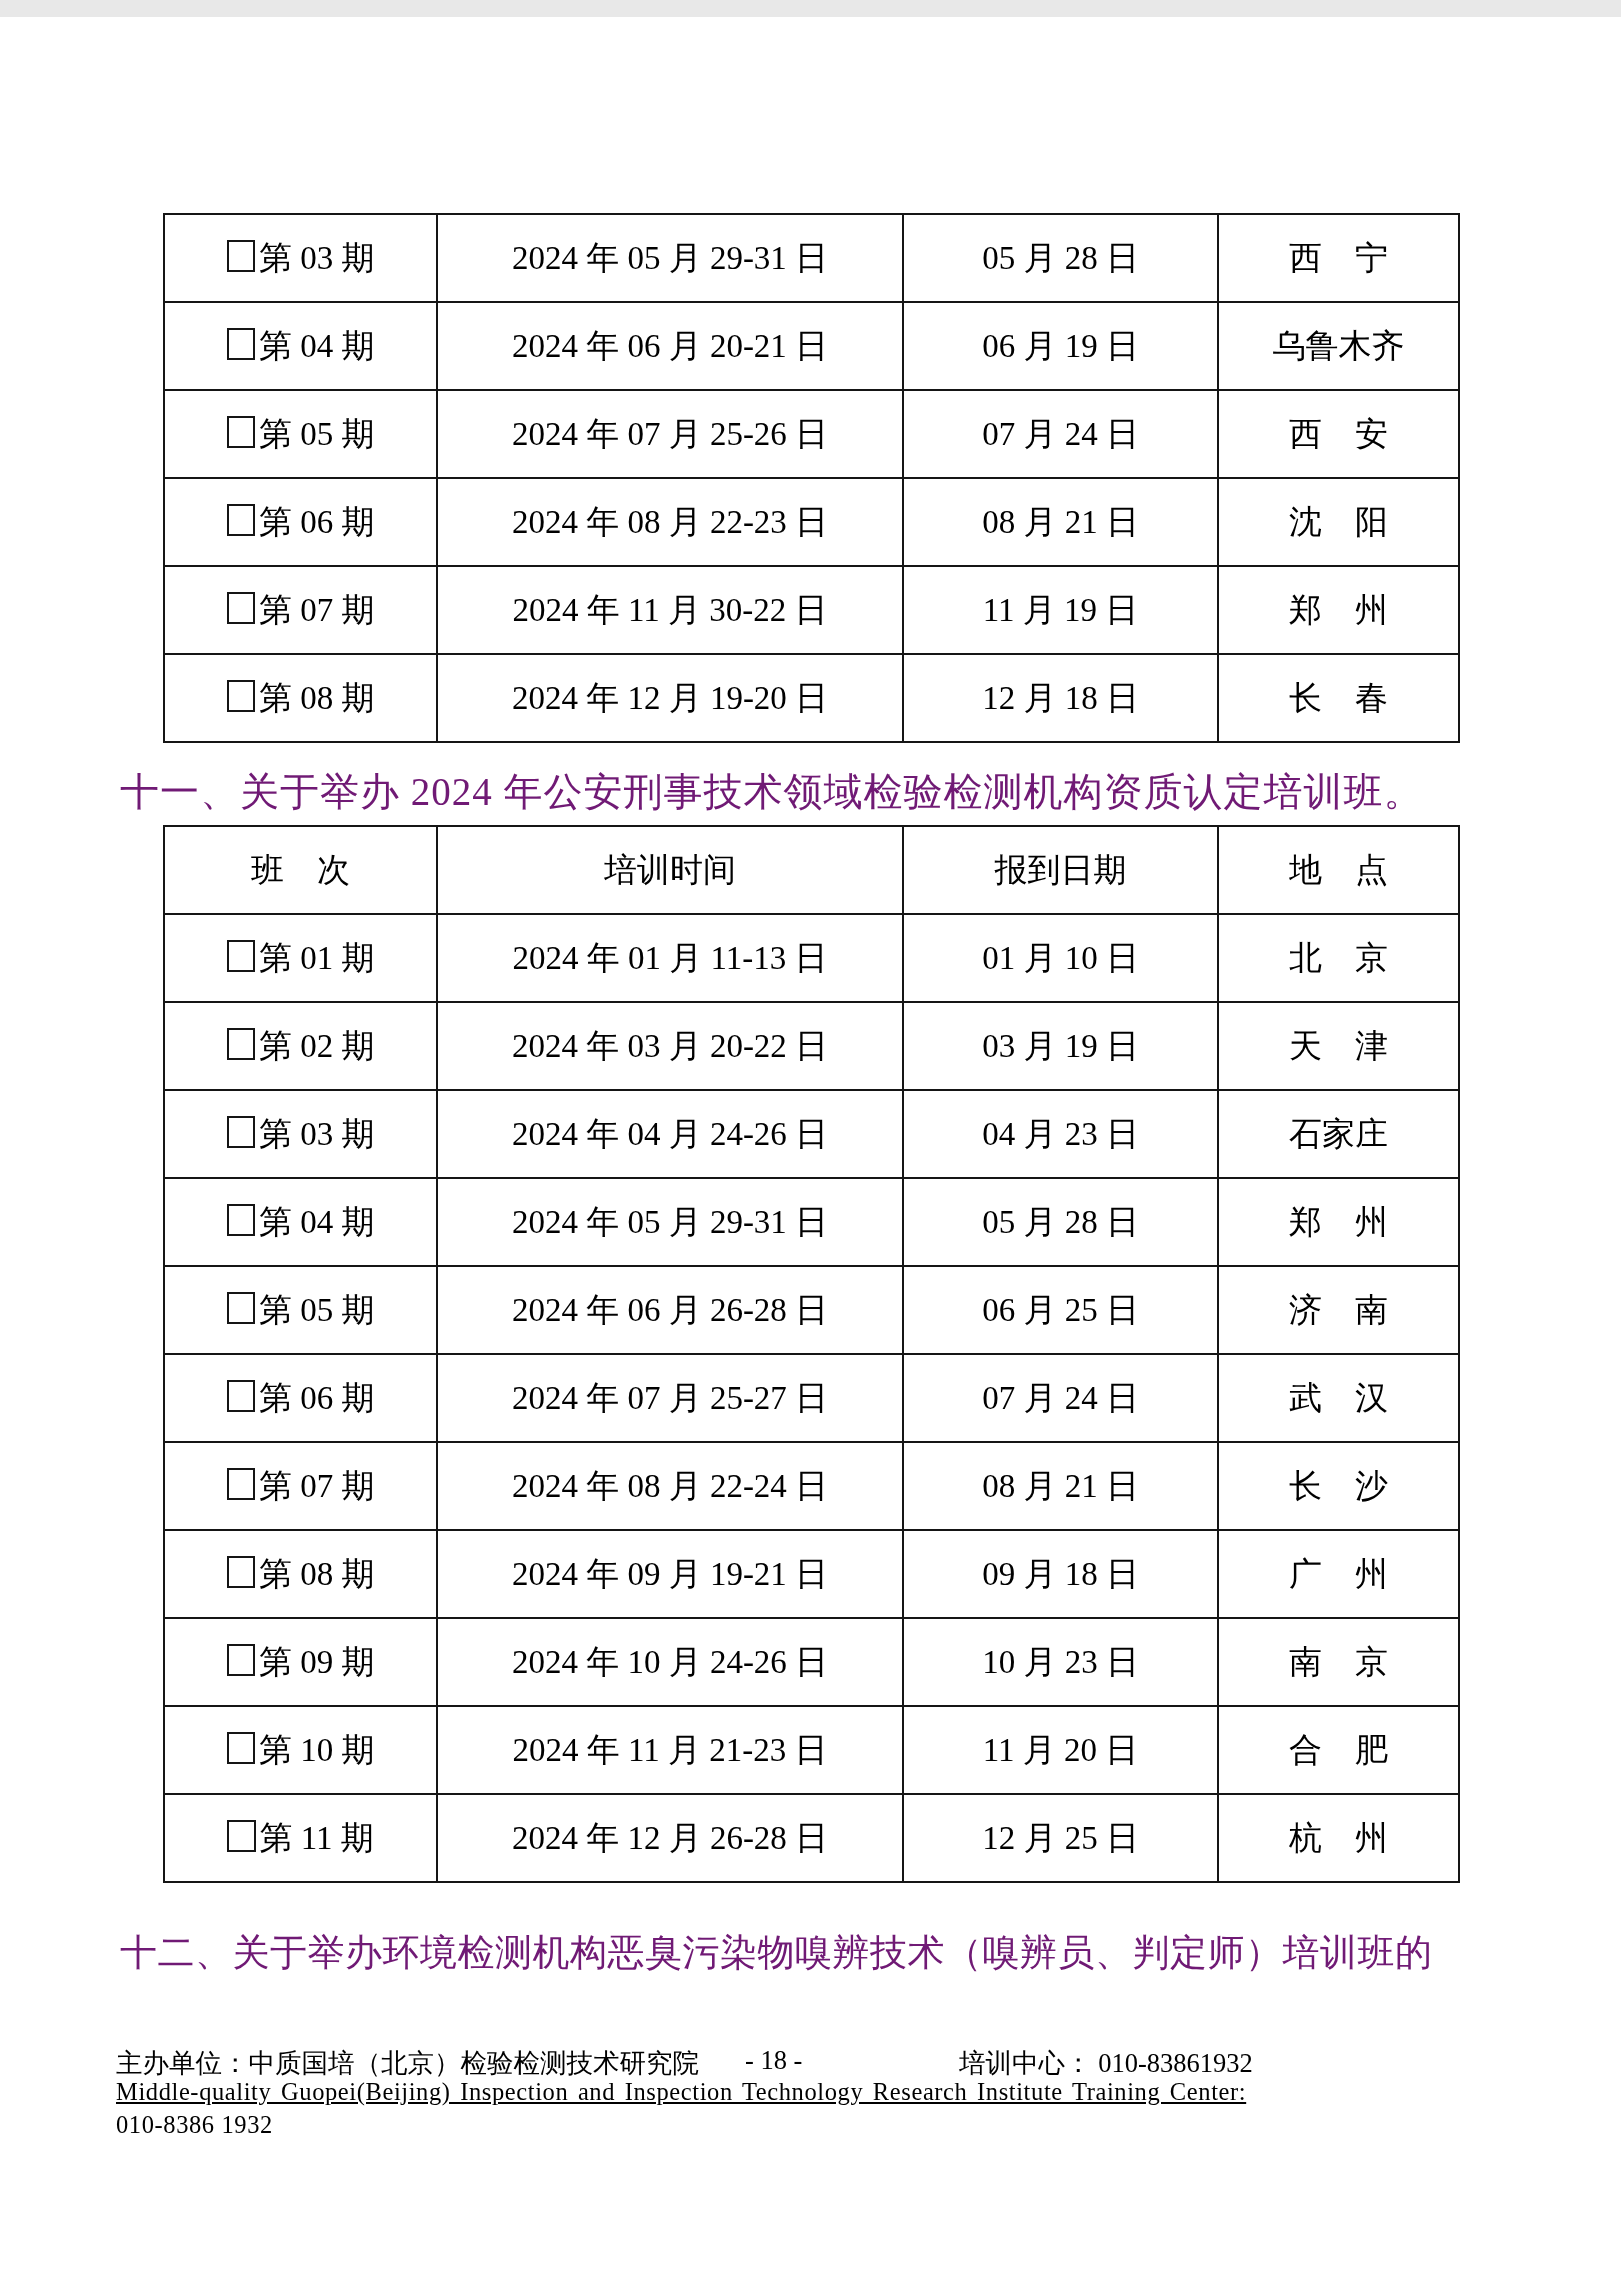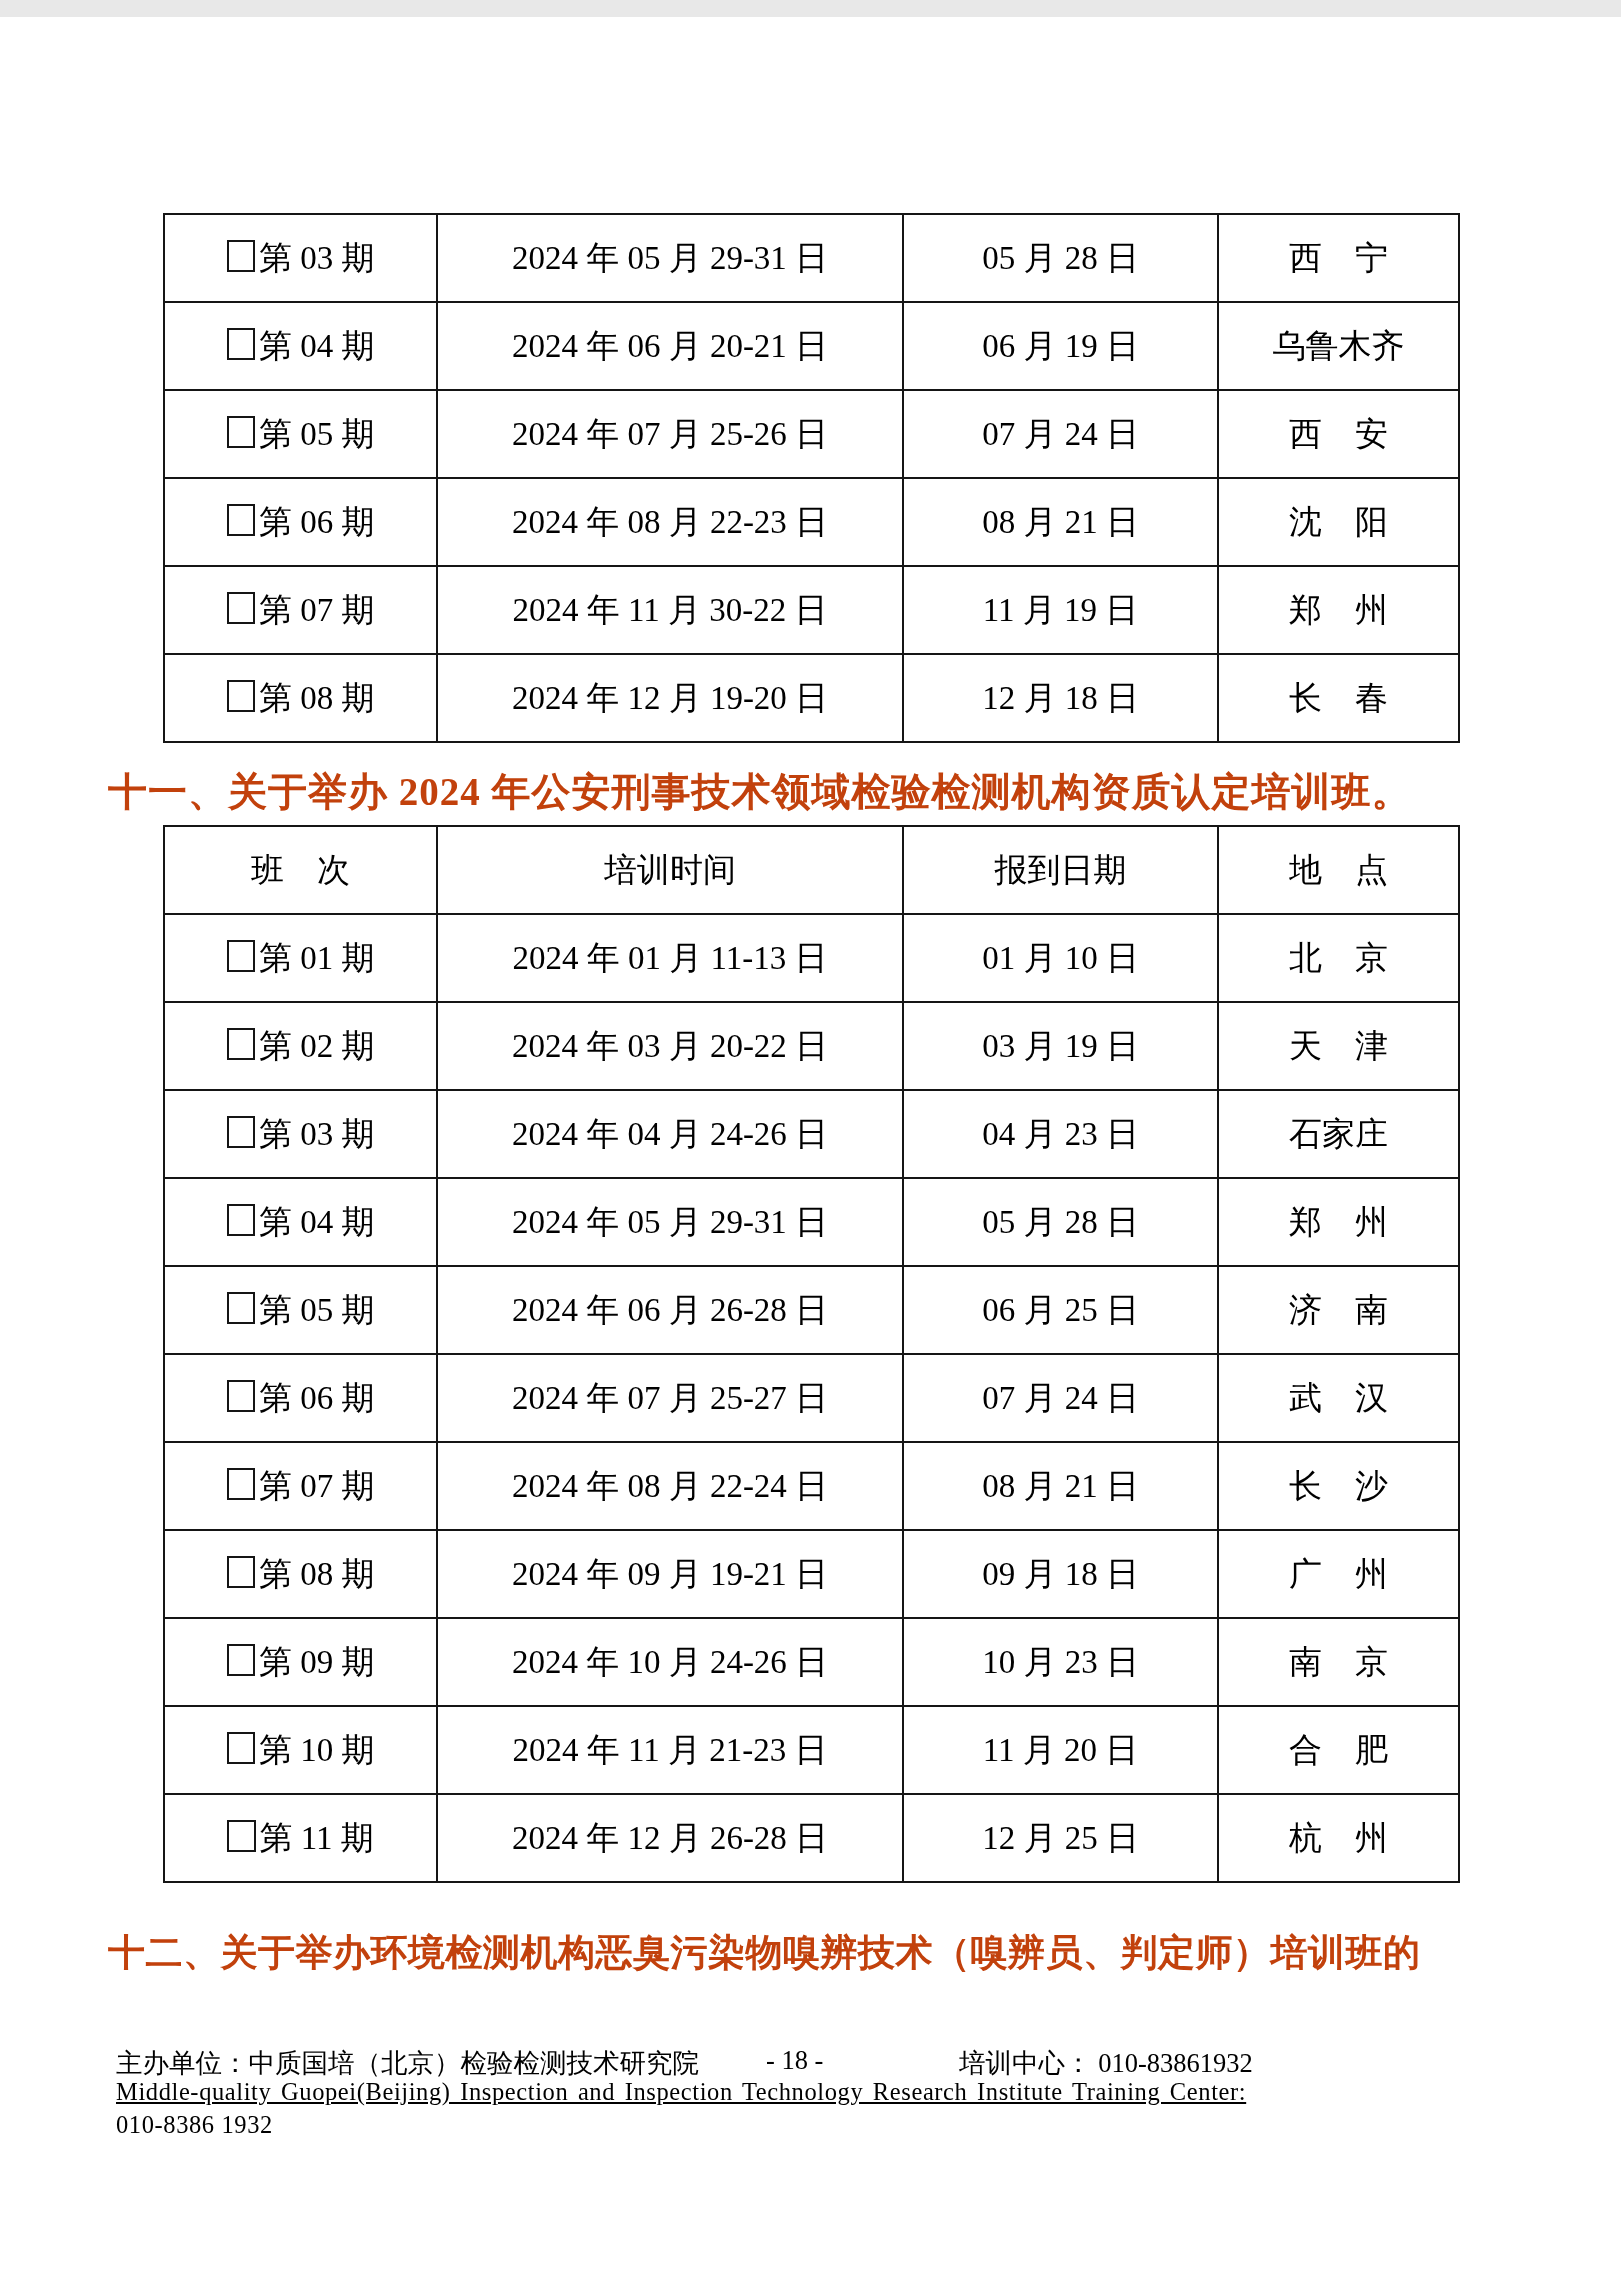--- a/index.html
+++ b/index.html
@@ -34,31 +34,31 @@
   .checkbox {
     display:inline-block;
     width:24.5px; height:28px;
     border:2px solid #151515;
     margin-right:3.9px;
     vertical-align:-3.9px;
     background:#fff;
   }
   .heading {
     position:absolute;
-    left:108px;
+    left:120px;
     width:1411px;
-    font-weight:bold;
-    color:#c2410c;
+    font-weight:normal;
+    color:#701a75;
     white-space:nowrap;
   }
   #heading-11 { top:748px;  font-size:39px; letter-spacing:1px; }
   #heading-12 { top:1911px; font-size:37px; letter-spacing:0.5px; }
   .footer-abs { position:absolute; font-size:26.5px; white-space:pre; }
   #footer-org    { left:116px; top:2028px; }
-  #footer-page   { left:766px; top:2028px; }
+  #footer-page   { left:745px; top:2028px; }
   #footer-center { left:959px; top:2028px; }
   #footer-en     { left:116px; top:2061px; font-size:24.5px; letter-spacing:0.6px; word-spacing:2.9px;text-decoration:underline; }
   #footer-phone  { left:116px; top:2094px; font-size:24.5px; letter-spacing:0.6px; }
 </style>
 </head>
 <body>
 
 <div class="page">
 
   <table class="sched" id="t1" style="left:163px; top:196px; width:1295px;">

